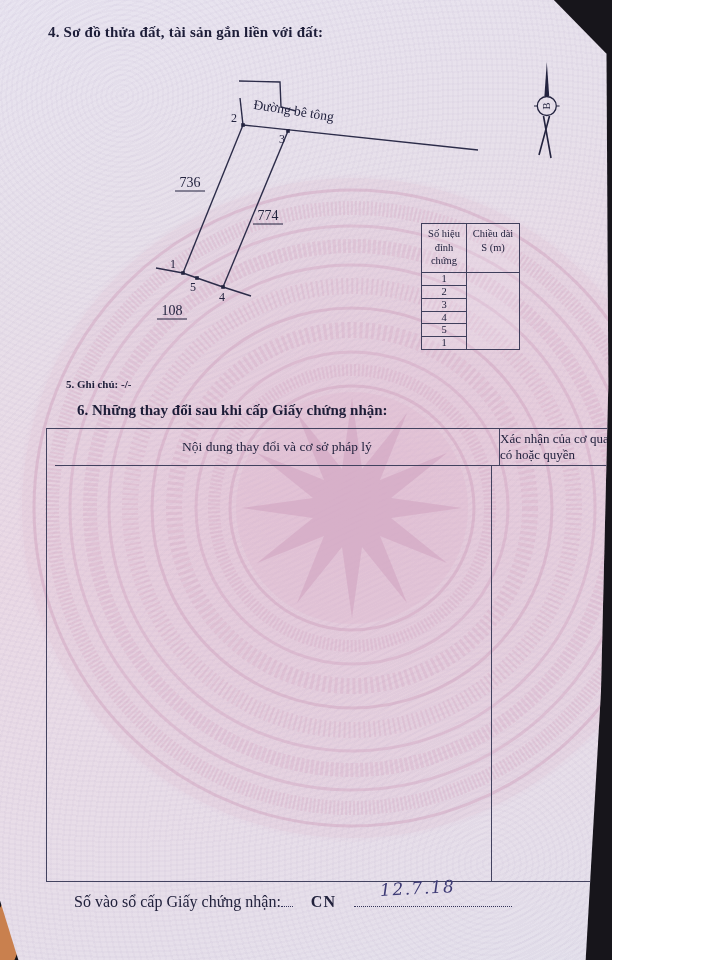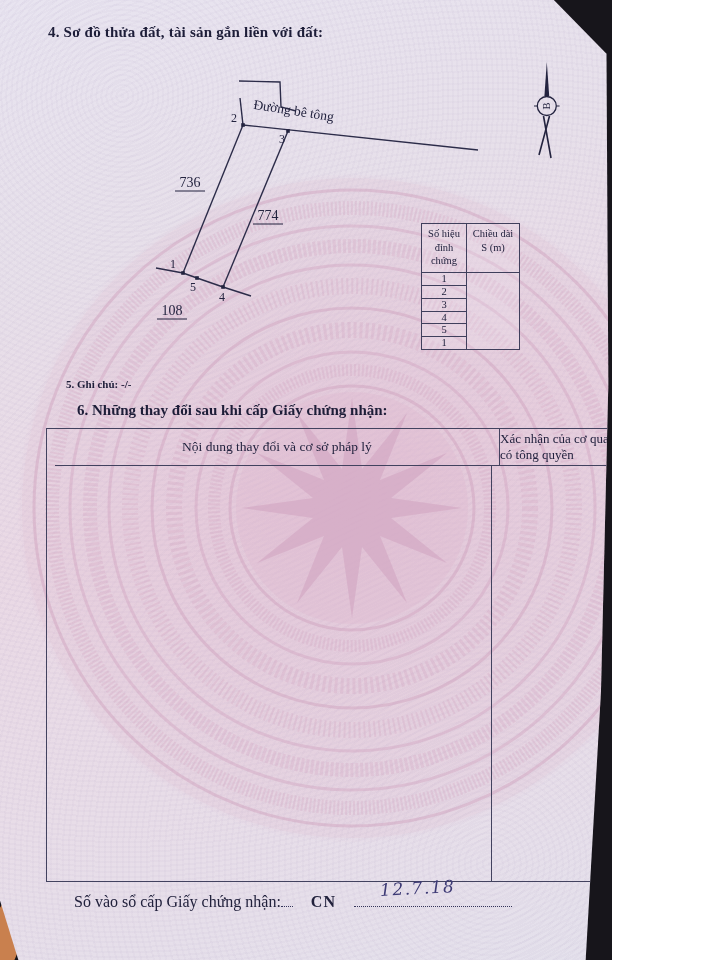--- a/index.html
+++ b/index.html
@@ -138,21 +138,21 @@
     </div>
 
     <div class="abs s5 h-bold">5. Ghi chú: -/-</div>
     <div class="abs s6 h-bold">6. Những thay đổi sau khi cấp Giấy chứng nhận:</div>
 
     <div class="abs bt">
       <div class="bt-head">
         <div class="bt-c1">Nội dung thay đổi và cơ sở pháp lý</div>
         <div class="bt-c2">
           <div>Xác nhận của cơ quan</div>
-          <div>có tông quyền</div>
+          <div>có hoặc quyền</div>
         </div>
       </div>
       <div class="bt-div"></div>
     </div>
 
     <div class="abs regline">
       <span>Số vào sổ cấp Giấy chứng nhận:</span>
       <span class="lead" style="width:12px"></span>
       <span class="cn">CN</span>
       <span class="lead hw-wrap">

